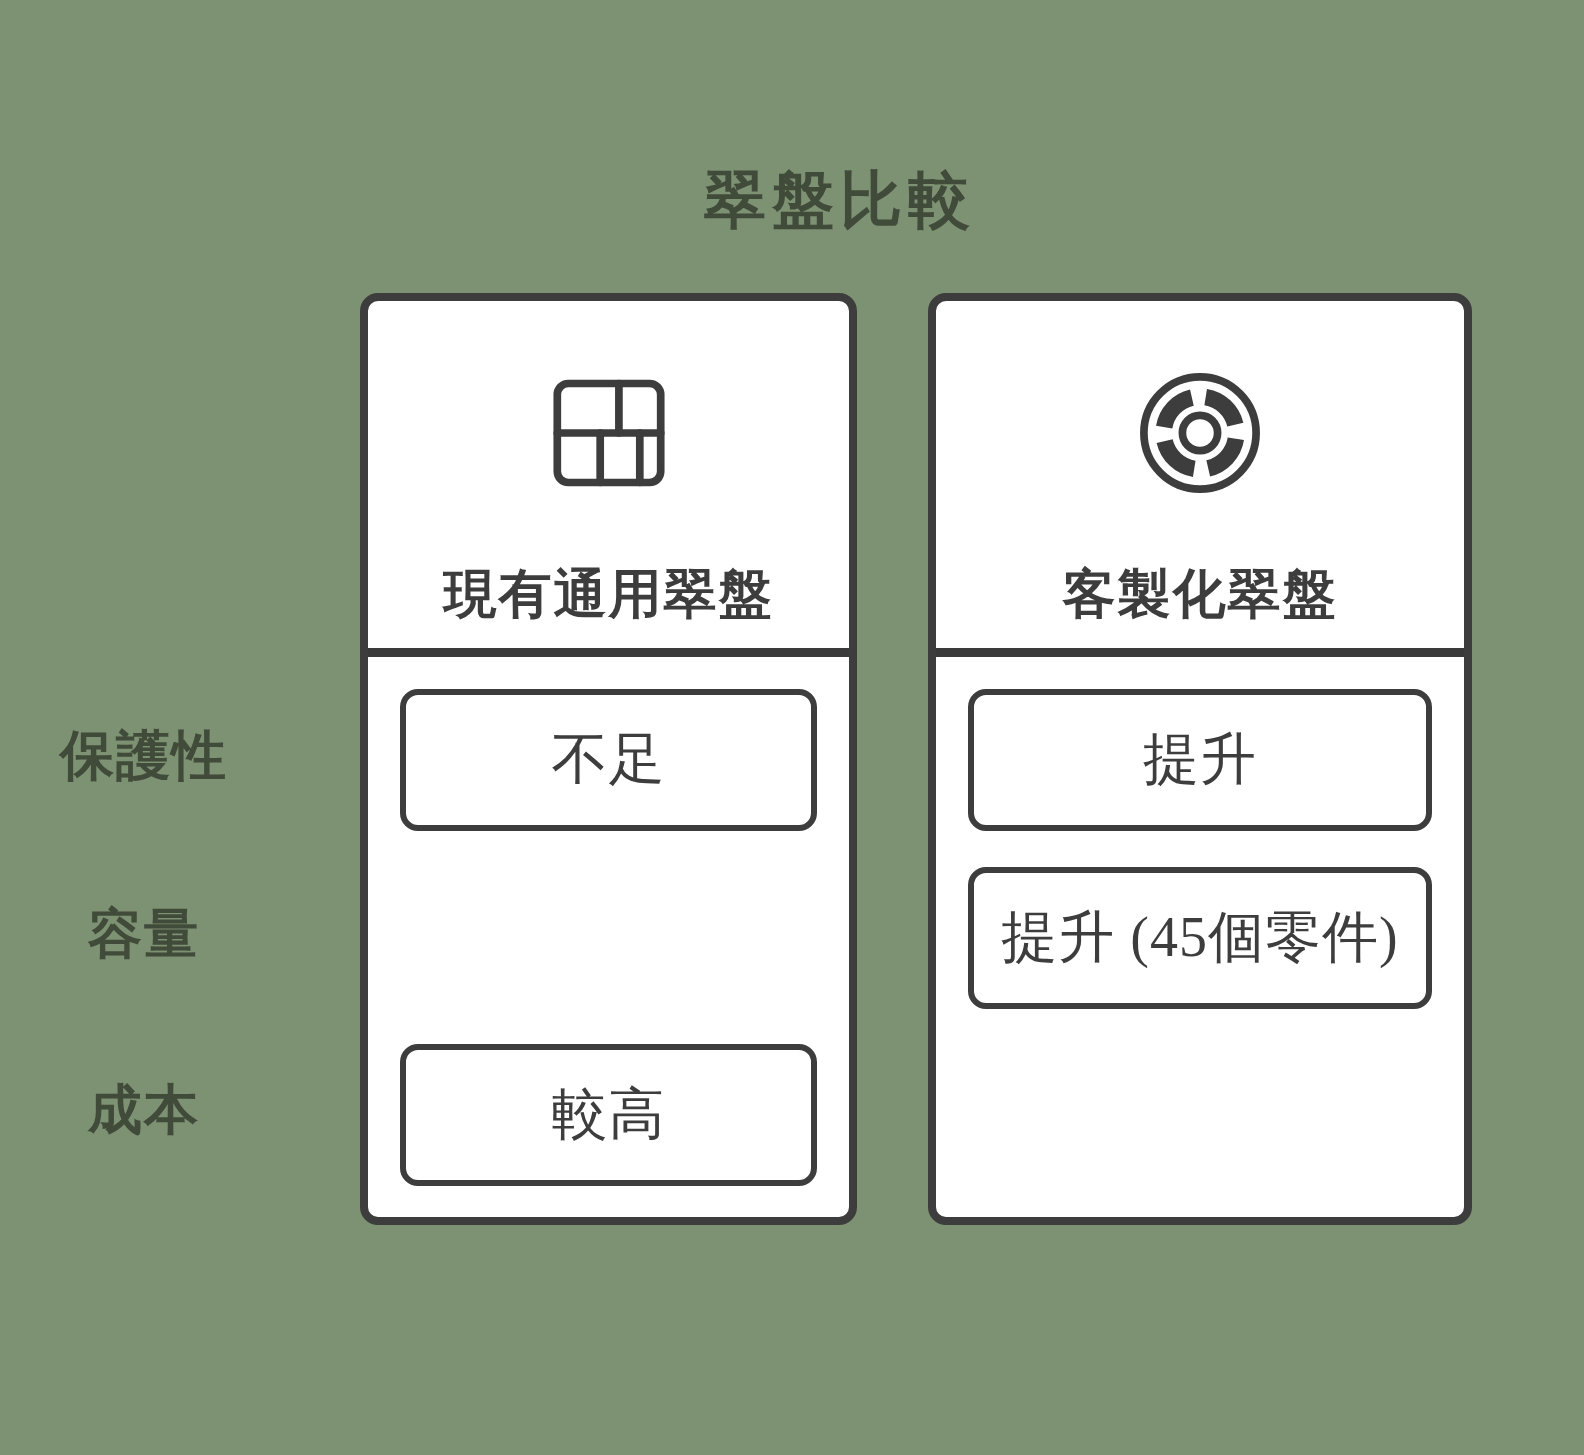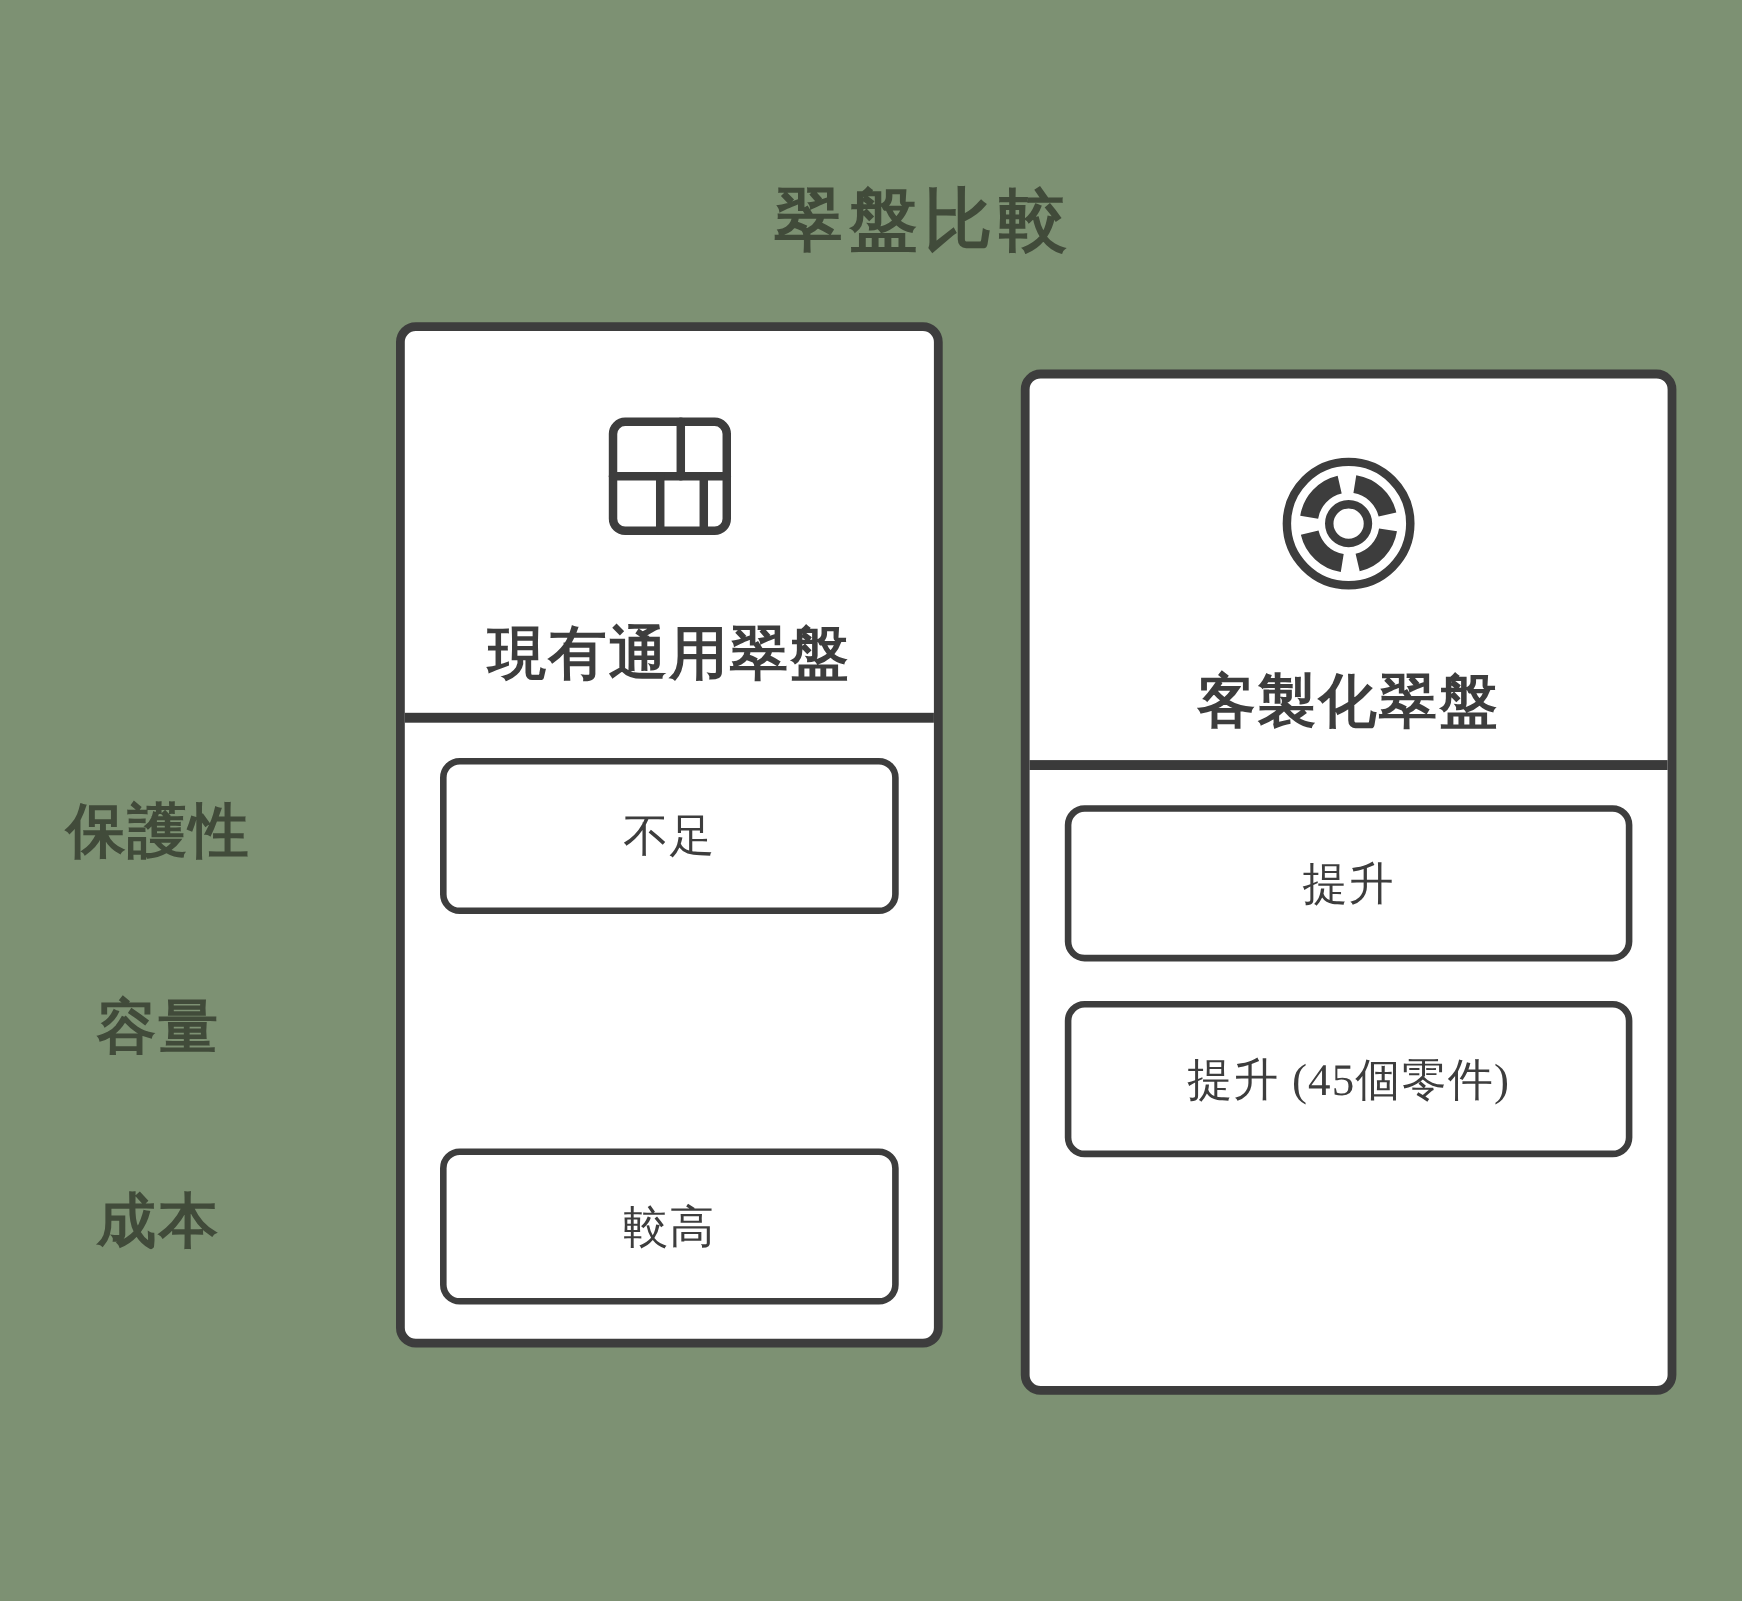--- a/index.html
+++ b/index.html
@@ -53,21 +53,21 @@
   .card {
     position: absolute;
     top: 293px;
     height: 932px;
     background: #FFFFFF;
     border: 8px solid #3D3D3D;
     border-radius: 18px;
     box-sizing: border-box;
   }
   .card-left  { left: 360px; width: 497px; }
-  .card-right { left: 928px; width: 596px; margin-top: 43px; }
+  .card-right { left: 928px; width: 544px; }
 
   .card-icon {
     position: absolute;
     top: 66px;
     left: 50%;
     transform: translateX(-50%);
     width: 132px;
     height: 132px;
   }
   .card-icon svg { width: 100%; height: 100%; display: block; }
@@ -97,21 +97,21 @@
     left: 32px;
     right: 32px;
     height: 142px;
     background: #FFFFFF;
     border: 6px solid #3D3D3D;
     border-radius: 18px;
     box-sizing: border-box;
     display: flex;
     align-items: center;
     justify-content: center;
-    font-size: 41px;
+    font-size: 56px;
     color: #3D3D3D;
     letter-spacing: 1px;
   }
   .box-1 { top: 388px; }
   .box-2 { top: 566px; }
   .box-3 { top: 743px; }
 </style>
 </head>
 <body>
 

